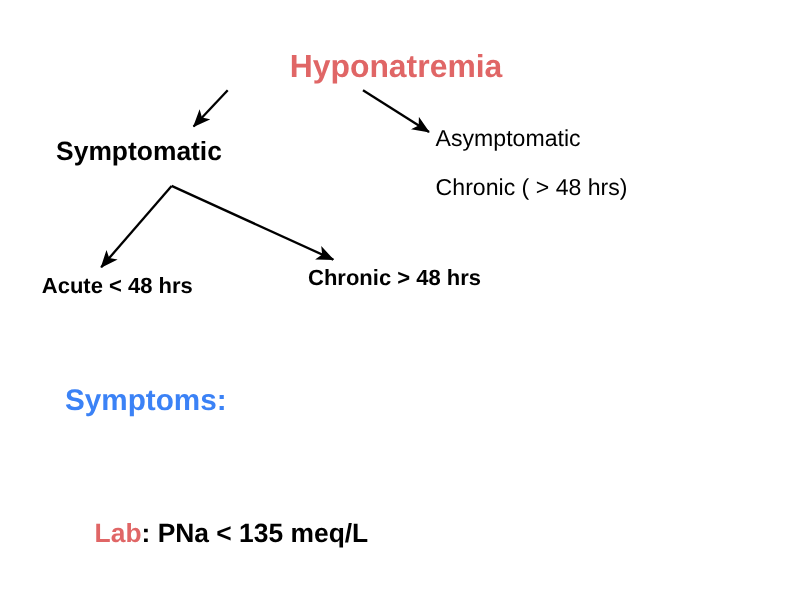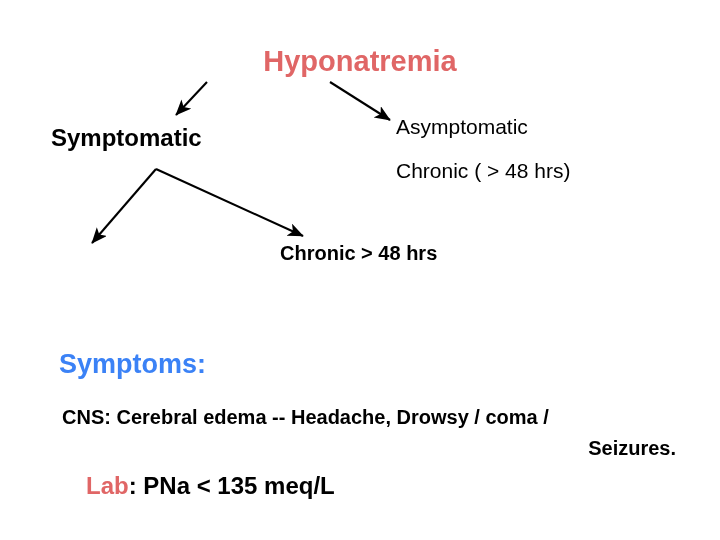--- a/index.html
+++ b/index.html
@@ -114,27 +114,24 @@
   </svg>
 
   <div class="node" id="title">Hyponatremia</div>
 
   <div class="node" id="asymptomatic">Asymptomatic</div>
 
   <div class="node" id="symptomatic">Symptomatic</div>
 
   <div class="node" id="chronic-paren">Chronic ( &gt; 48 hrs)</div>
 
+  <div class="node" id="acute">Acute &lt; 48 hrs</div>
 
   <div class="node" id="chronic-plain">Chronic &gt; 48 hrs</div>
 
   <div class="node" id="symptoms-heading">Symptoms:</div>
 
-  <div id="cns-block">
-    <span id="cns-line1">CNS:  Cerebral edema  -- Headache, Drowsy / coma  /</span>
-    <span id="cns-line2">Seizures.</span>
-  </div>
 
   <div class="node" id="lab-line">
     <span class="lab-key">Lab</span><span class="lab-val">: PNa &lt; 135 meq/L</span>
   </div>
 
 </div>
 
 </body></html>

